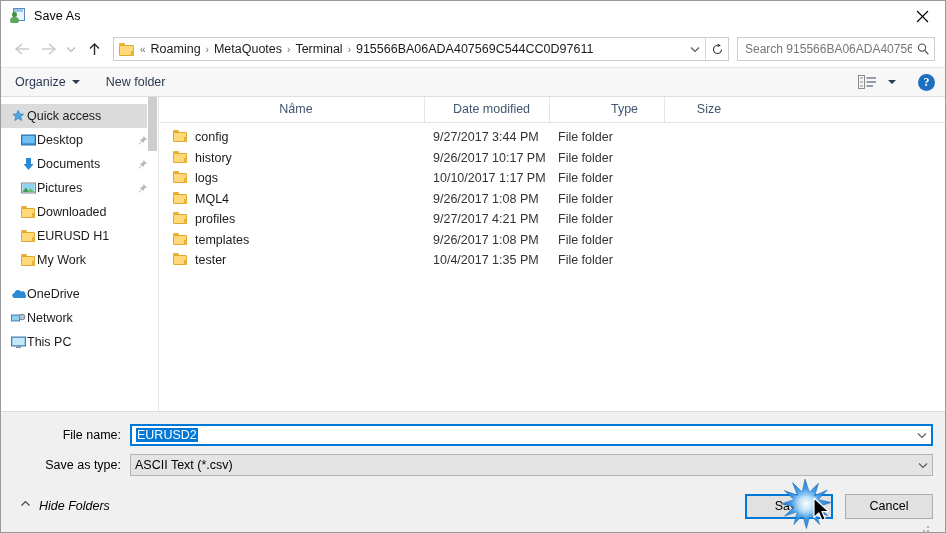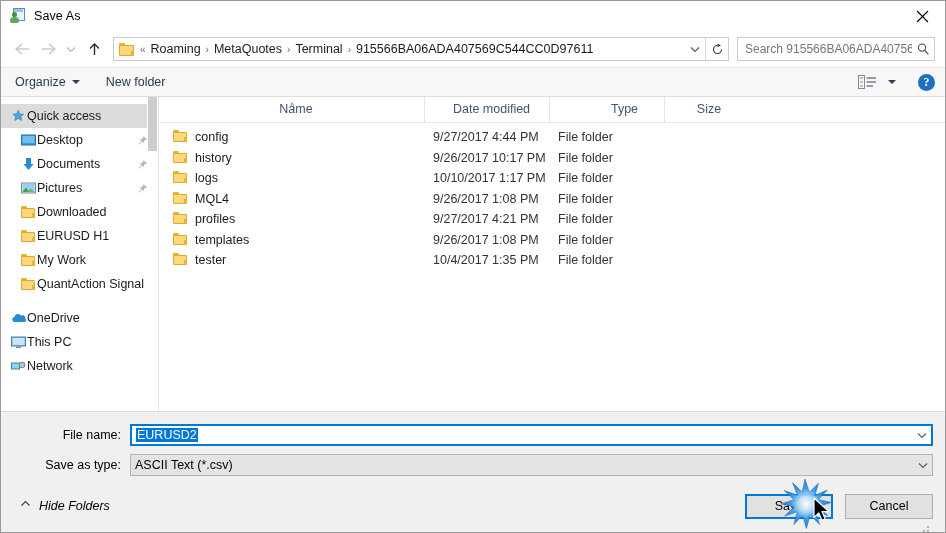--- a/index.html
+++ b/index.html
@@ -715,62 +715,52 @@
         <span class="sb-ico">
           <span class="folder-ico" style="width:14px;height:12px;display:inline-block;position:relative;">
             <span class="f-tab"></span>
               <span class="f-body"></span>
               <span class="f-fold"></span>
           </span>
         </span>
         <span class="sb-label">My Work</span>
       </div>
 
-      <div class="sb-item indent">
-        <span class="sb-ico">
-          <span class="folder-ico" style="width:14px;height:12px;display:inline-block;position:relative;">
-            <span class="f-tab"></span>
-              <span class="f-body"></span>
-              <span class="f-fold"></span>
-          </span>
-        </span>
-        <span class="sb-label">QuantAction Signal</span>
-      </div>
 
       <div class="sb-gap"></div>
 
       <div class="sb-item">
         <span class="sb-ico">
           <svg width="16" height="12" viewBox="0 0 16 12">
             <path d="M3.2 10 A2.6 2.6 0 0 1 3.4 4.9 A3.6 3.6 0 0 1 10 3.6 A2.9 2.9 0 0 1 14.4 6.4 A2 2 0 0 1 13.6 10 Z" fill="#2a8ad4"></path>
           </svg>
         </span>
         <span class="sb-label">OneDrive</span>
+      </div>
+
+      <div class="sb-item">
+        <span class="sb-ico">
+          <svg width="15" height="13" viewBox="0 0 15 13">
+            <rect x="0.5" y="3" width="8" height="6" fill="#8fd0f0" stroke="#4a7fa8" stroke-width="1"></rect>
+            <circle cx="11" cy="5" r="3.2" fill="#7a8a96"></circle>
+            <circle cx="11" cy="5" r="2.2" fill="#b8c6d0"></circle>
+          </svg>
+        </span>
+        <span class="sb-label">Network</span>
       </div>
 
       <div class="sb-item">
         <span class="sb-ico">
           <svg width="15" height="13" viewBox="0 0 15 13">
             <rect x="0.5" y="1" width="14" height="9" fill="#6fb8e8" stroke="#4a7fa8" stroke-width="1"></rect>
             <rect x="1.5" y="2" width="12" height="7" fill="#c7e6f7"></rect>
             <rect x="5" y="10.5" width="5" height="1.5" fill="#7a8a96"></rect>
           </svg>
         </span>
         <span class="sb-label">This PC</span>
-      </div>
-
-      <div class="sb-item">
-        <span class="sb-ico">
-          <svg width="15" height="13" viewBox="0 0 15 13">
-            <rect x="0.5" y="3" width="8" height="6" fill="#8fd0f0" stroke="#4a7fa8" stroke-width="1"></rect>
-            <circle cx="11" cy="5" r="3.2" fill="#7a8a96"></circle>
-            <circle cx="11" cy="5" r="2.2" fill="#b8c6d0"></circle>
-          </svg>
-        </span>
-        <span class="sb-label">Network</span>
       </div>
 
       <div class="sb-scroll">
         <div class="sb-thumb"></div>
       </div>
     </div>
 
     <div class="pane-divider"></div>
 
     <div class="filepane">
@@ -788,21 +778,21 @@
 
         <div class="row">
           <div class="cell cell-name">
             <span class="folder-ico">
               <span class="f-tab"></span>
                 <span class="f-body"></span>
                 <span class="f-fold"></span>
             </span>
             <span>config</span>
           </div>
-          <div class="cell cell-date">9/27/2017 4:44 PM</div>
+          <div class="cell cell-date">9/27/2017 3:44 PM</div>
           <div class="cell cell-type">File folder</div>
           <div class="cell cell-size"></div>
         </div>
 
         <div class="row">
           <div class="cell cell-name">
             <span class="folder-ico">
               <span class="f-tab"></span>
                 <span class="f-body"></span>
                 <span class="f-fold"></span>

